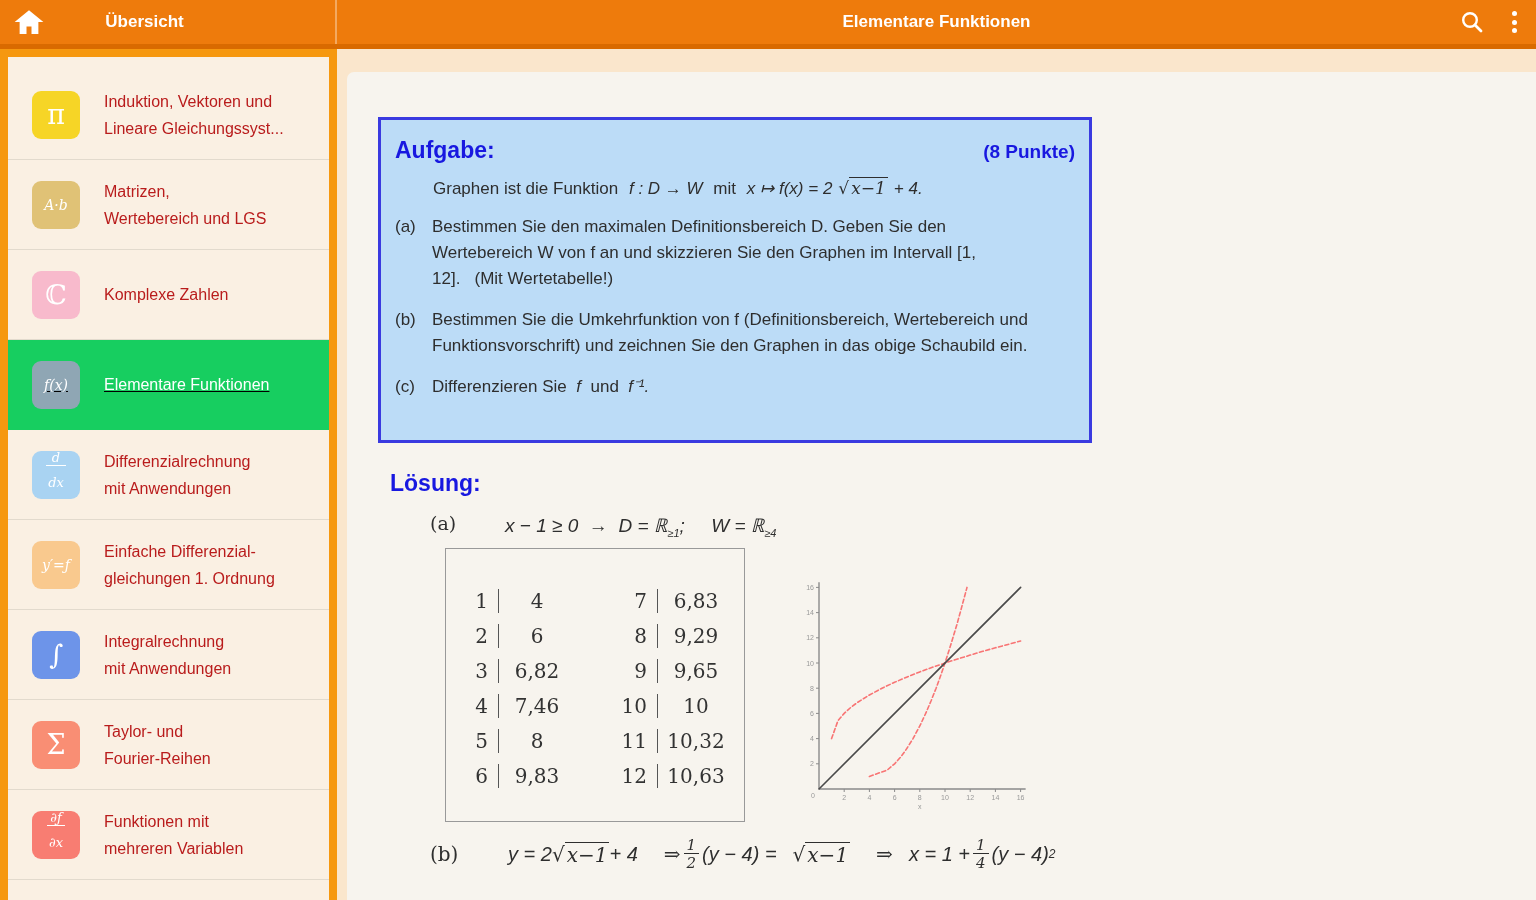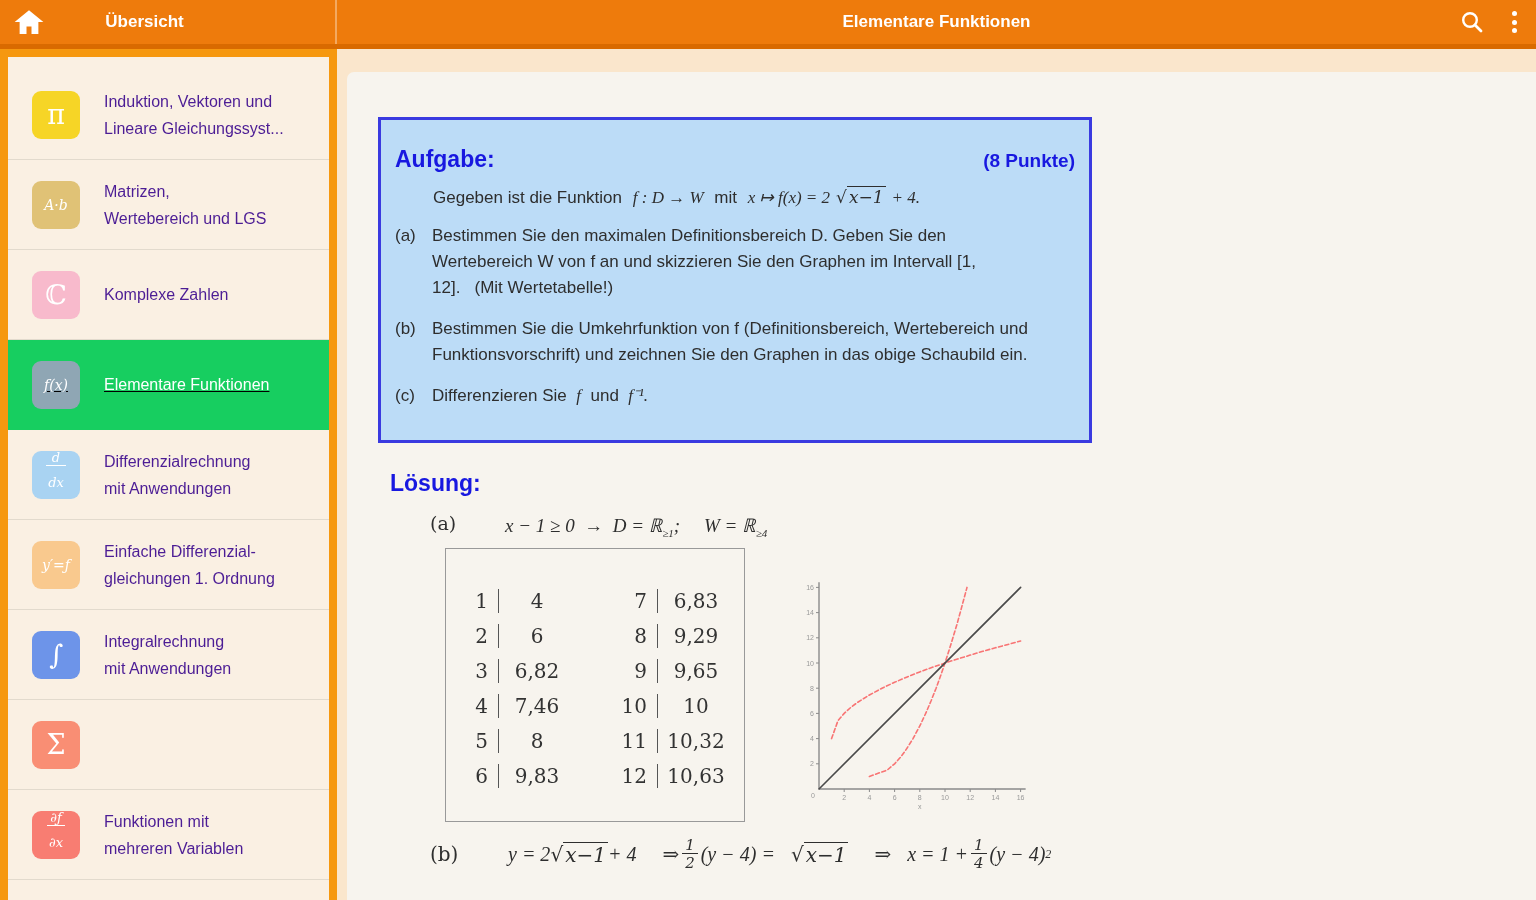--- a/index.html
+++ b/index.html
@@ -27,35 +27,35 @@
   .s-item{height:90px;display:flex;align-items:center;padding-left:24px;border-bottom:1px solid #e2dacd;cursor:pointer;box-sizing:border-box;}
   .s-item.selected{background:var(--selected_green);border-bottom-color:transparent;text-decoration:underline;}
   .s-item.selected .s-label{color:#fff;font-weight:500;}
   .s-icon{width:48px;height:48px;border-radius:9px;flex:none;margin-right:24px;color:#fff;
           display:flex;flex-direction:column;align-items:center;justify-content:center;
           font-family:"DejaVu Serif",serif;}
   .g-one{font-size:27px;font-style:normal;}
   .g-mid{font-size:14px;font-style:italic;}
   .g-top,.g-bot{font-size:13px;line-height:15px;font-style:italic;}
   .g-bot{border-top:1px solid #fff;padding:9px 2px;}
-  .s-label{font-size:16px;line-height:27px;color:#4c1d95;}
+  .s-label{font-size:16px;line-height:27px;color:#b91c1c;}
 
   
   .main{position:absolute;left:337px;top:49px;right:0;bottom:0;background:var(--page_bg);}
   .card{position:absolute;left:10px;top:23px;right:0;bottom:0;background:var(--card_bg);
         border-top-left-radius:7px;}
 
-  .math{font-family:Liberation Serif, serif;font-style:italic;}
+  .math{font-family:Liberation Sans, sans-serif;font-style:italic;}
   .mserif{font-family:"DejaVu Serif",serif;}
   .sqrt{font-family:"DejaVu Serif",serif;font-style:normal;}
   .rad{font-family:"DejaVu Serif",serif;font-style:italic;border-top:1.5px solid #2e2e2e;padding:0 2px;}
 
   
   .task-box{position:absolute;left:31px;top:45px;width:714px;height:326px;box-sizing:border-box;
-            background:var(--task_box_bg);border:3px solid var(--task_box_border);padding:26px 14px;}
+            background:var(--task_box_bg);border:3px solid var(--task_box_border);padding:17px 14px;}
   .box-head{display:flex;justify-content:space-between;align-items:baseline;}
   .h-blue{color:var(--heading_blue);font-weight:bold;font-size:23px;}
   .pts{color:var(--heading_blue);font-weight:bold;font-size:19px;}
   .intro{margin:14px 0 0 38px;font-size:17px;color:#2e2e2e;}
   .intro .math{margin:0 6px;}
   .t-item{display:flex;margin-top:15px;font-size:17px;line-height:26px;color:#2e2e2e;}
   .t-item .lb{width:37px;flex:none;}
   .t-item .tx{flex:1;max-width:600px;}
 
   
@@ -163,20 +163,24 @@
     <div class="s-item">
       <span class="s-icon g-one" style="background: rgb(109, 148, 233);">∫</span>
       <span class="s-label">
             <div>Integralrechnung</div>
             <div>mit Anwendungen</div>
           </span>
     </div>
 
     <div class="s-item">
       <span class="s-icon g-one" style="background: rgb(249, 142, 116);">Σ</span>
+      <span class="s-label">
+            <div>Taylor- und</div>
+            <div>Fourier-Reihen</div>
+          </span>
     </div>
 
     <div class="s-item">
       <span class="s-icon" style="background: rgb(248, 125, 114);">
             <div class="g-top">∂ƒ</div>
             <div class="g-bot">∂x</div>
           </span>
       <span class="s-label">
             <div>Funktionen mit</div>
             <div>mehreren Variablen</div>
@@ -187,21 +191,21 @@
 
   <div class="main">
     <div class="card">
 
       <div class="task-box">
         <div class="box-head">
           <span class="h-blue">Aufgabe:</span>
           <span class="pts">(8 Punkte)</span>
         </div>
         <div class="intro">
-          <span>Gegeben ist die Funktion</span>
+          <span>Graphen ist die Funktion</span>
           <span class="math">f : D → W</span>
           <span>mit</span>
           <span class="math">x ↦ f(x) = 2</span><span class="sqrt">√</span><span class="rad">x−1</span><span class="math">+ 4.</span>
         </div>
         <div class="t-item">
           <span class="lb">(a)</span>
           <span class="tx">Bestimmen Sie den maximalen Definitionsbereich D. Geben Sie den Wertebereich W von f an und skizzieren Sie den Graphen im Intervall [1, 12].&nbsp;&nbsp;&nbsp;(Mit Wertetabelle!)</span>
         </div>
         <div class="t-item">
           <span class="lb">(b)</span>

